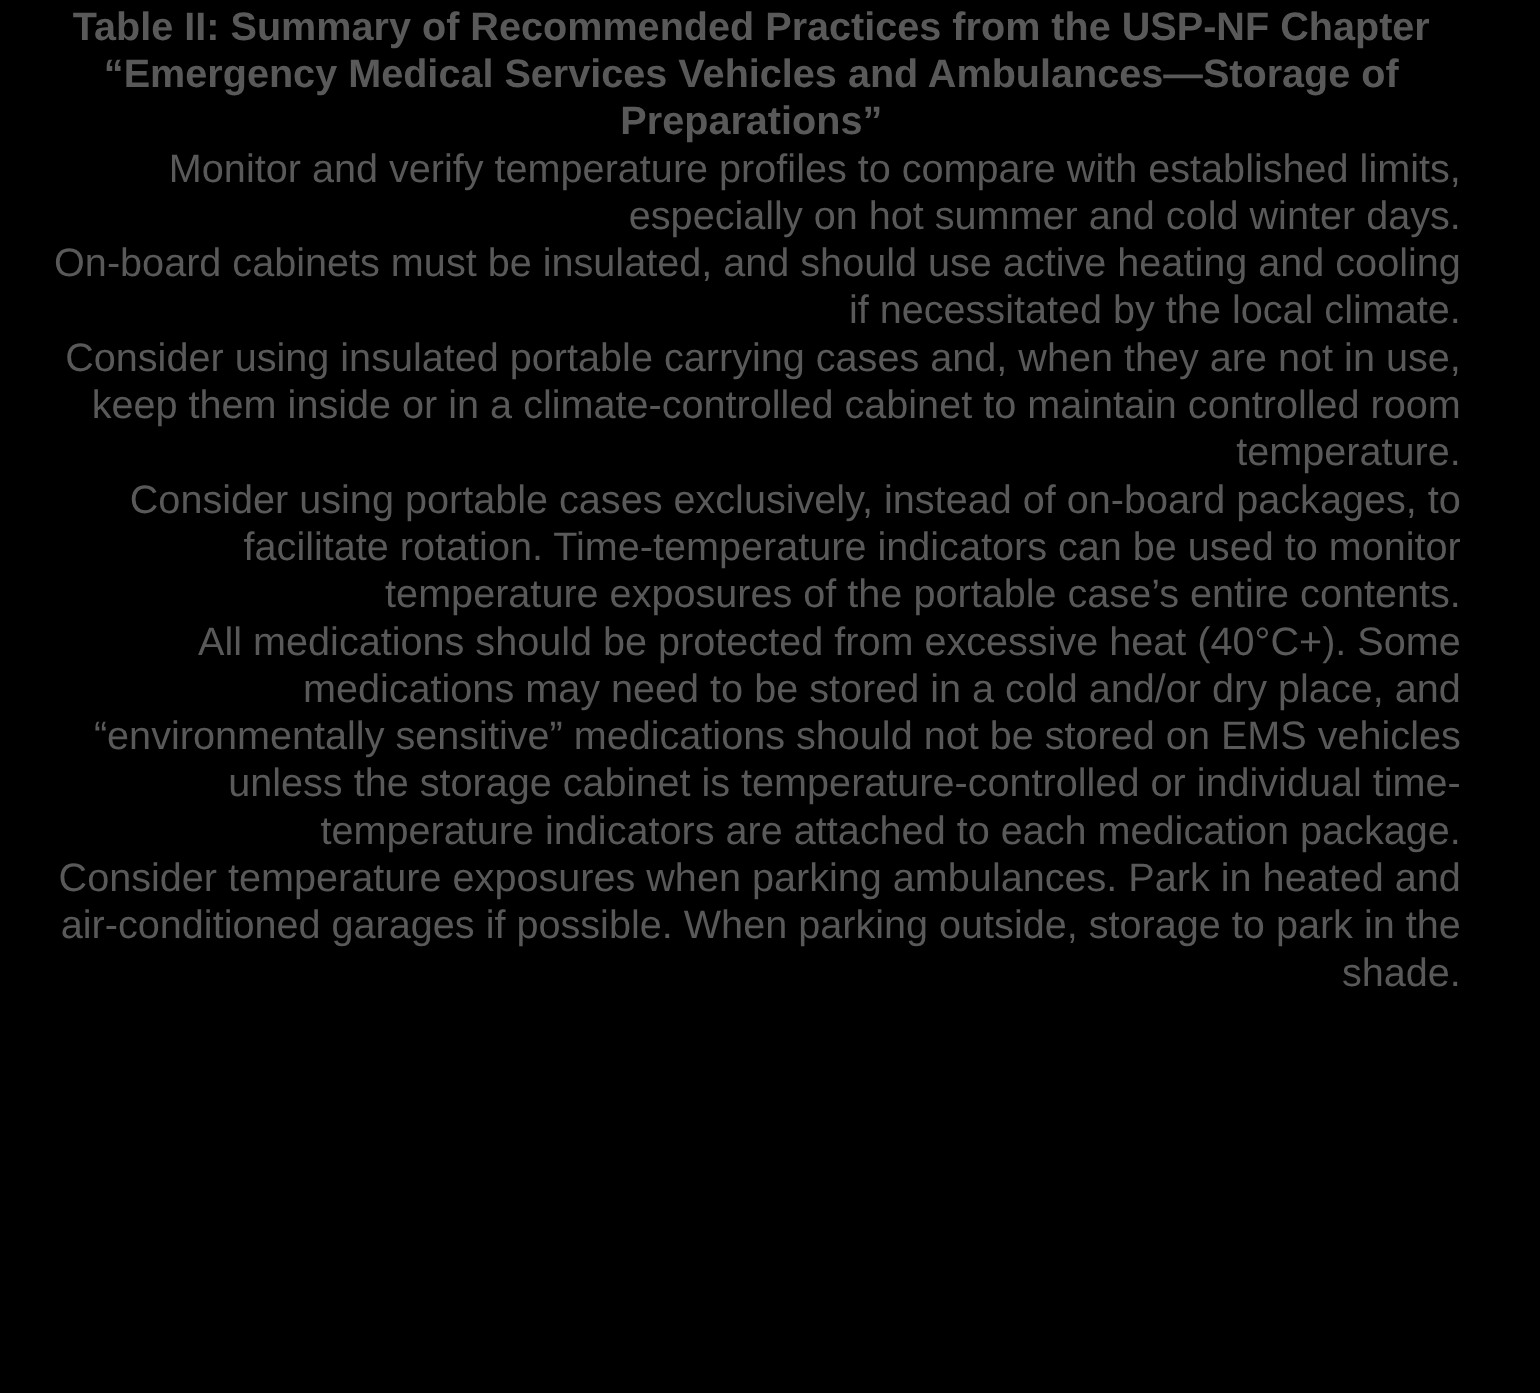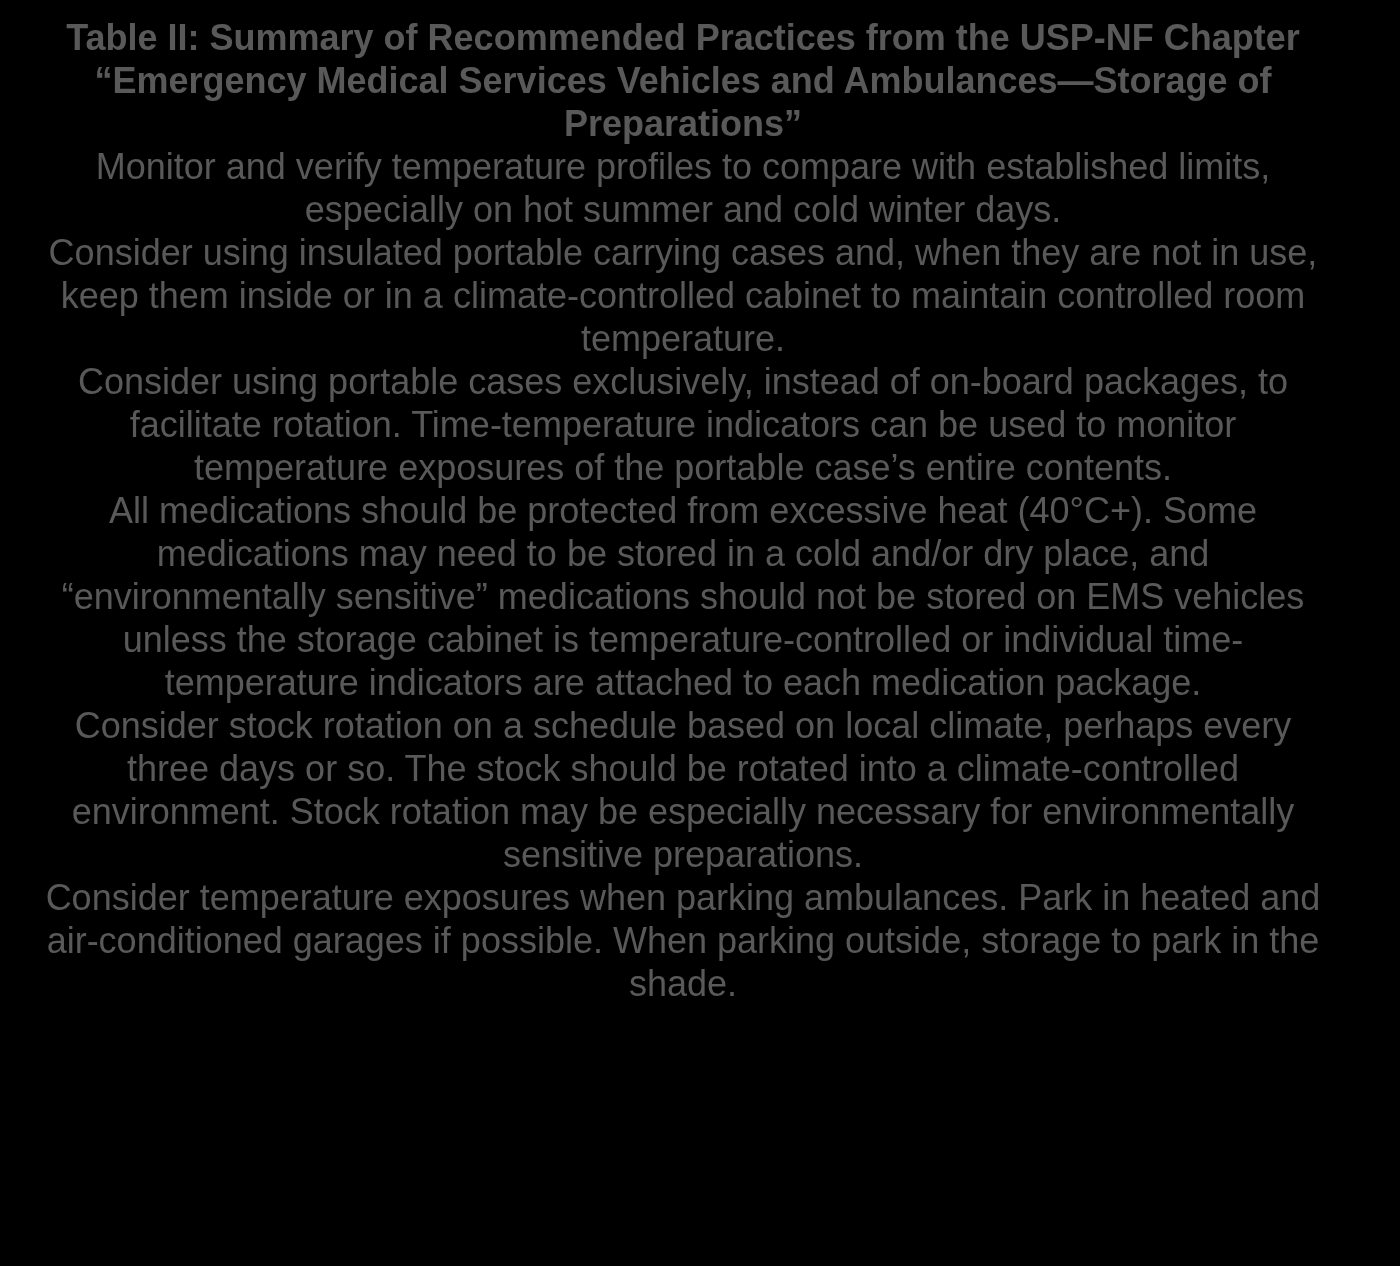--- a/index.html
+++ b/index.html
@@ -10,48 +10,48 @@
   .sheet {
     position: relative;
     width: 1400px;
     height: 1266px;
     background: #000000;
     overflow: hidden;
     box-sizing: border-box;
   }
   .content {
     box-sizing: content-box;
-    padding: 16px 72px 0 38px;   
+    padding: 2px 72px 0 38px;   
     width: 1290px;
     font-family: "Liberation Sans", "DejaVu Sans", sans-serif;
     font-size: 36px;
     line-height: 43px;
     color: #595959;
     -webkit-font-smoothing: antialiased;
   }
   .table-caption {
     margin: 0;
     font-size: 36px;
     line-height: 43px;
     font-weight: bold;
     text-align: center;
     color: #595959;
   }
   .practice {
     margin: 0;
-    text-align: center;
+    text-align: right;
     word-spacing: normal;
   }
 </style>
 </head>
 <body>
 
 <div class="sheet">
   <div class="content">
     <h1 class="table-caption">Table II: Summary of Recommended Practices from the USP-NF Chapter “Emergency Medical Services Vehicles and Ambulances—Storage of Preparations”</h1>
     <p class="practice">Monitor and verify temperature profiles to compare with established limits, especially on hot summer and cold winter days.</p>
+    <p class="practice">On-board cabinets must be insulated, and should use active heating and cooling if necessitated by the local climate.</p>
     <p class="practice">Consider using insulated portable carrying cases and, when they are not in use, keep them inside or in a climate-controlled cabinet to maintain controlled room temperature.</p>
     <p class="practice">Consider using portable cases exclusively, instead of on-board packages, to facilitate rotation. Time-temperature indicators can be used to monitor temperature exposures of the portable case’s entire contents.</p>
     <p class="practice">All medications should be protected from excessive heat (40°C+). Some medications may need to be stored in a cold and/or dry place, and “environmentally sensitive” medications should not be stored on EMS vehicles unless the storage cabinet is temperature-controlled or individual time-temperature indicators are attached to each medication package.</p>
-    <p class="practice">Consider stock rotation on a schedule based on local climate, perhaps every three days or so. The stock should be rotated into a climate-controlled environment. Stock rotation may be especially necessary for environmentally sensitive preparations.</p>
     <p class="practice">Consider temperature exposures when parking ambulances. Park in heated and air-conditioned garages if possible. When parking outside, storage to park in the shade.</p>
   </div>
 </div>
 
 </body></html>

